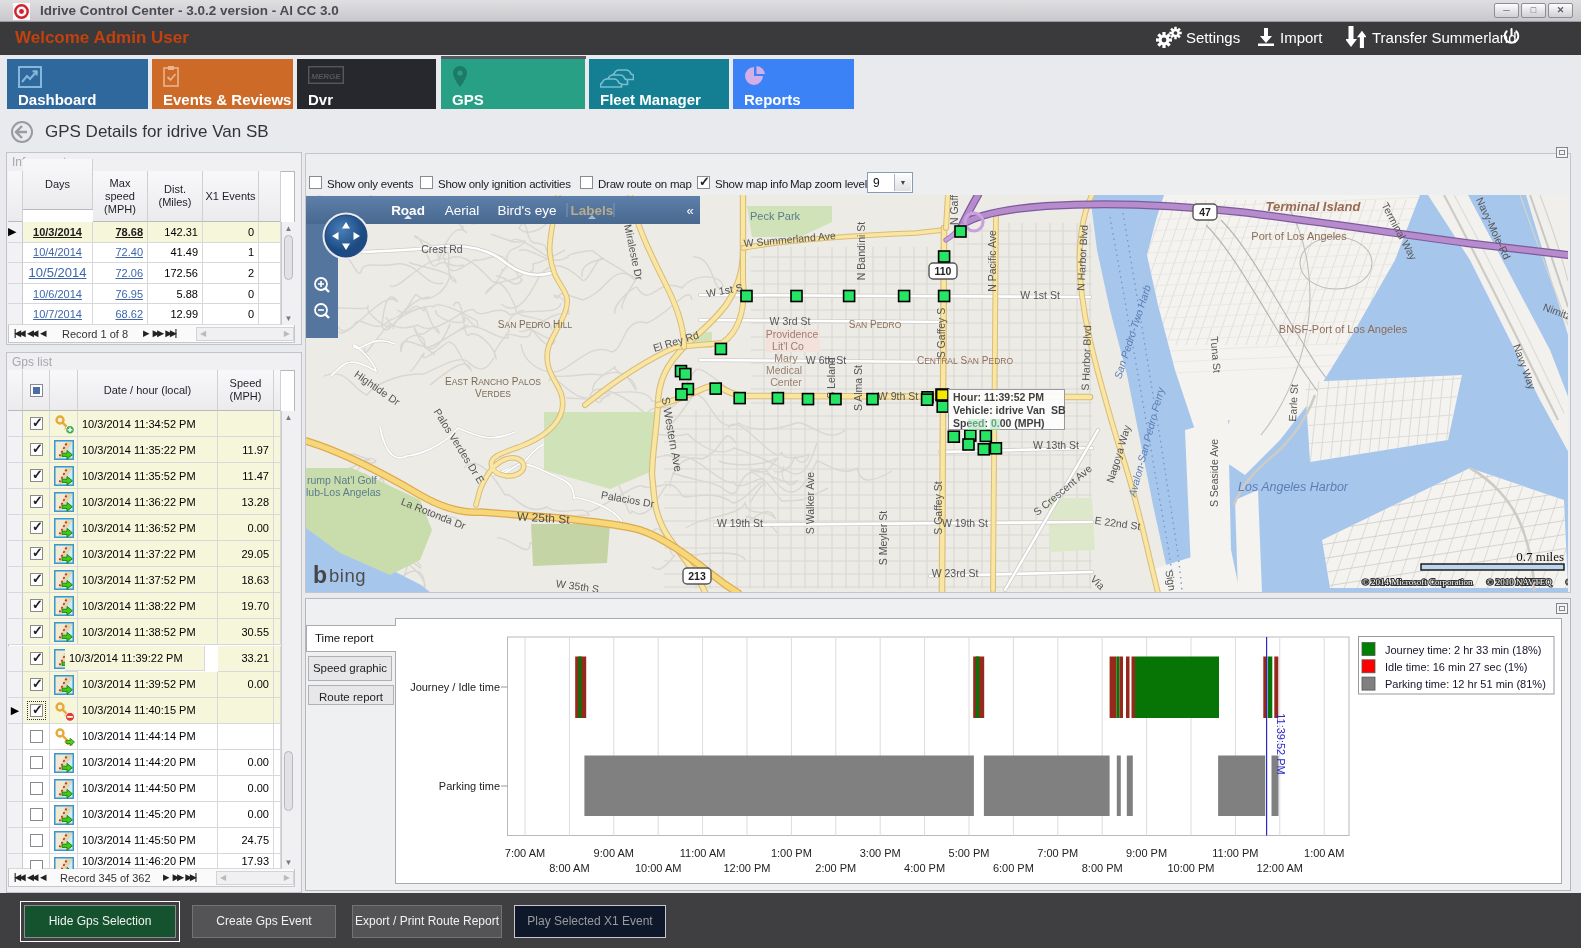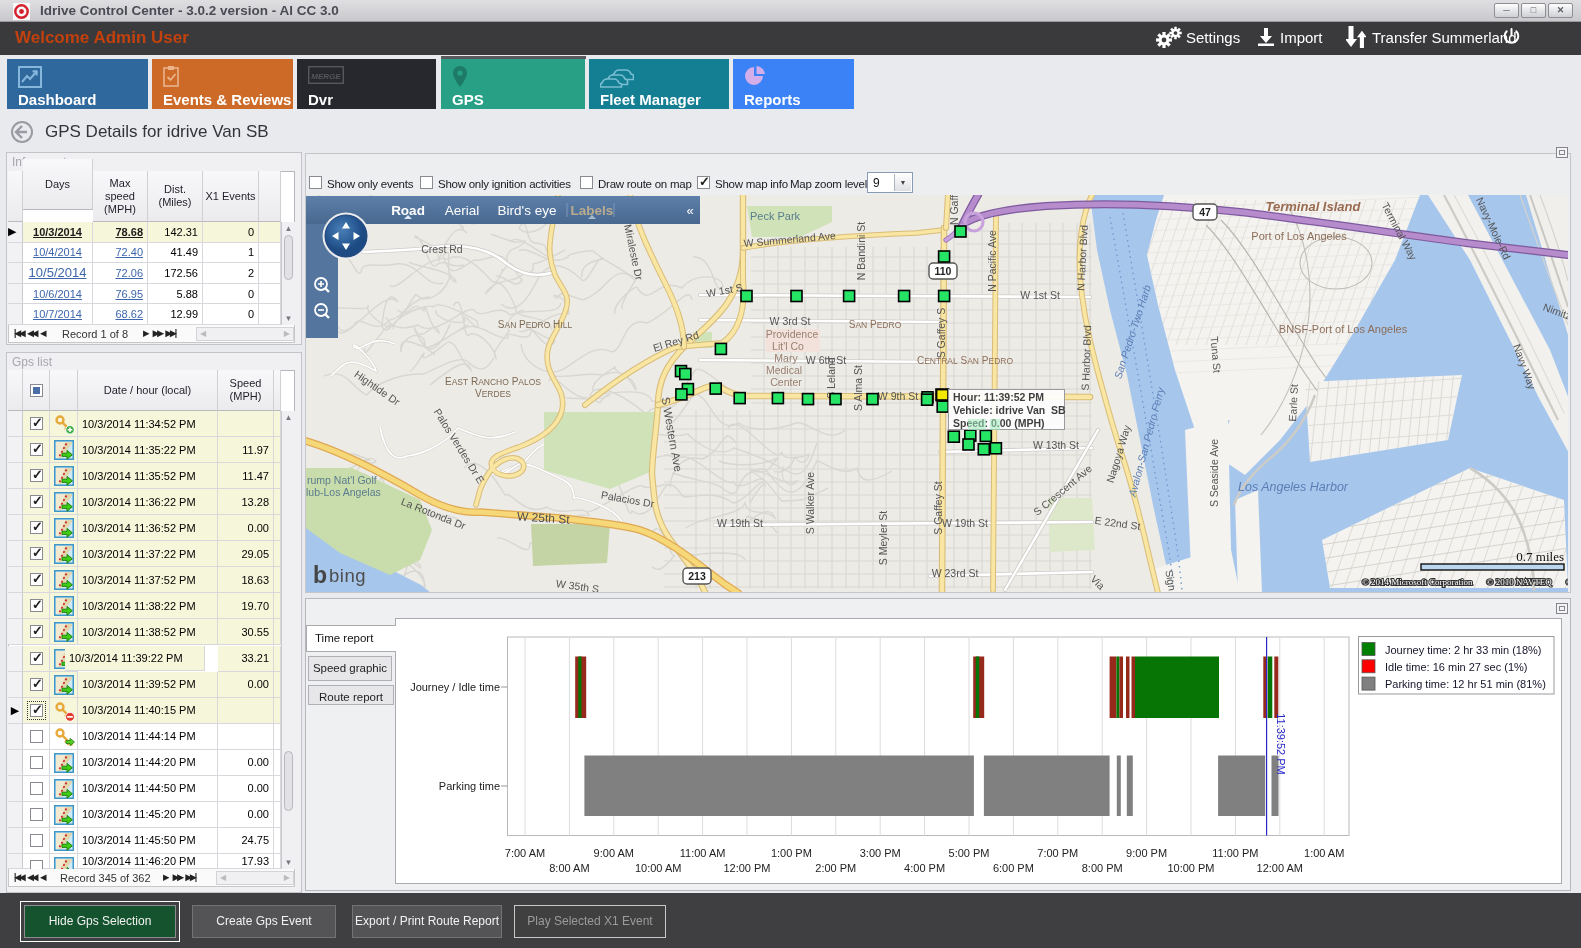--- a/index.html
+++ b/index.html
@@ -1032,13 +1032,13 @@
 <path d="M12,89 h6 M15,86 v6" stroke="#fff" stroke-width="1.6"></path>
 <path d="M12,115 h6" stroke="#fff" stroke-width="1.6"></path>
 </g>
 </svg>
 
 <div class="abs" id="botbar"></div>
 <div class="abs" style="left:20px;top:901px;width:160px;height:41px;border:1px solid #fff;background:#3f3f41"></div>
 <div class="abs bbtn" style="left:24px;width:152px;background:#14532d;border-color:#8c8c90">Hide Gps Selection</div>
 <div class="abs bbtn" style="left:192px;width:144px">Create Gps Event</div>
 <div class="abs bbtn" style="left:352px;width:150px">Export / Print Route Report</div>
-<div class="abs bbtn" style="left:514px;width:152px;background:#404040;color:#9a9b9d;border-color:#c7c8ca">Play Selected X1 Event</div>
+<div class="abs bbtn" style="left:514px;width:152px;background:#0f172a;color:#9a9b9d;border-color:#c7c8ca">Play Selected X1 Event</div>
 
 </body></html>

